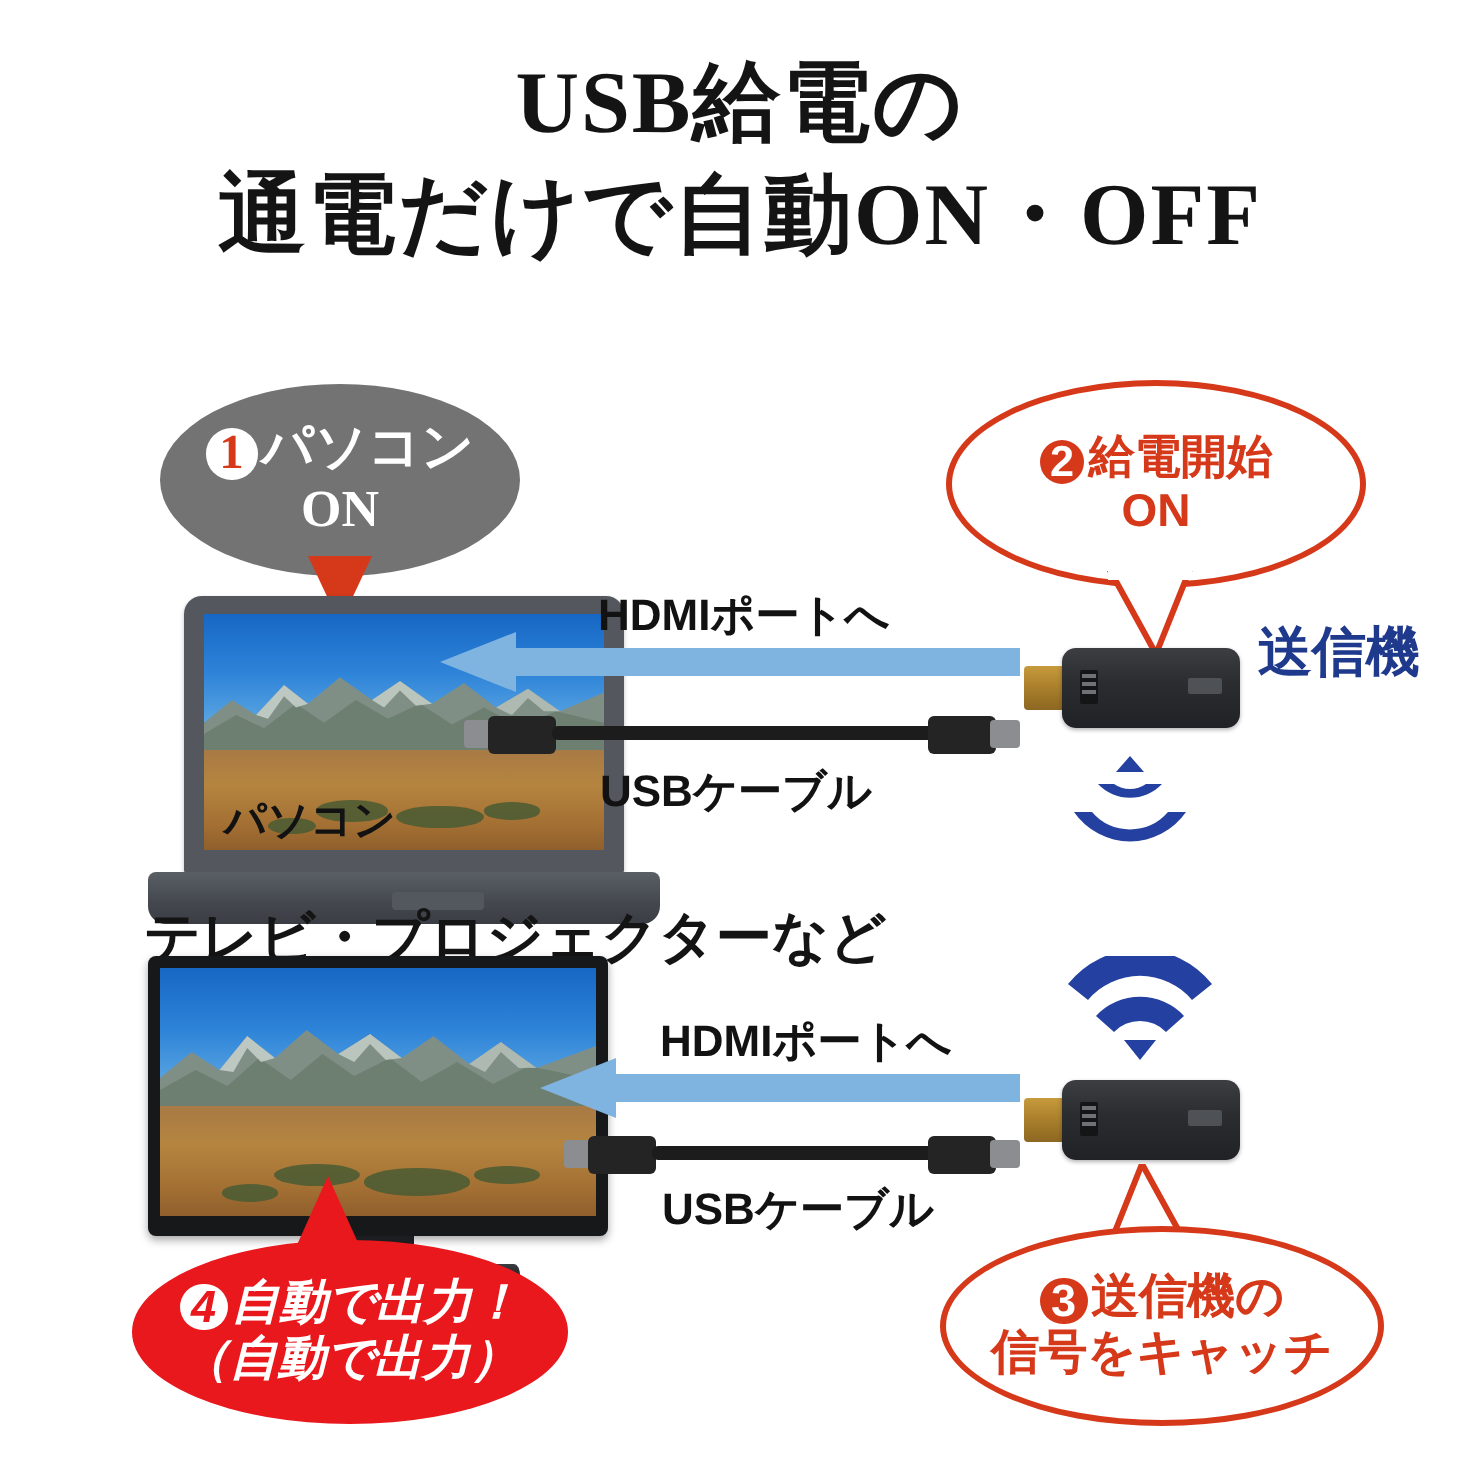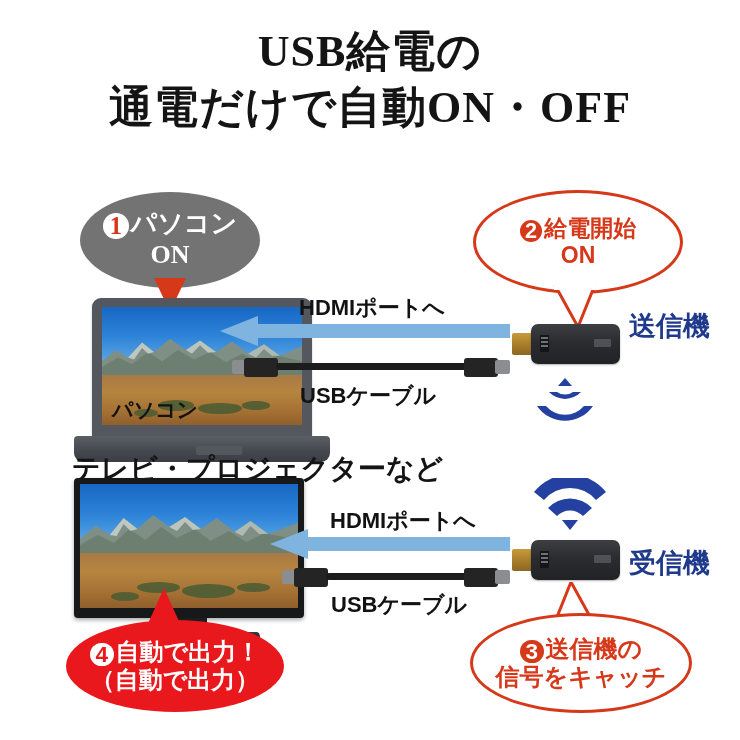--- a/index.html
+++ b/index.html
@@ -26,21 +26,21 @@
   .title .l2{display:block;font-size:44px;margin-top:4px;}
 
   
   .bubble{position:absolute;box-sizing:border-box;display:flex;
     align-items:center;justify-content:center;text-align:center;
     border-radius:50%;font-weight:700;line-height:1.18;}
   .bubble .txt{display:block;width:100%;}
   .bubble .ln{display:block;white-space:nowrap;}
 
   .bubble-filled-1{background:#737373;color:#ffffff;font-family:Liberation Serif, serif;}
-  .bubble-filled-4{background:#e8181c;color:#ffffff;}
+  .bubble-filled-4{background:#e8181c;color:#ffffff;font-style:italic;}
   .bubble-outline{background:#ffffff;color:#d6381a;border:3px solid #d6381a;}
 
   .num{
     display:inline-block;width:1.05em;height:1.05em;line-height:1.05em;
     border-radius:50%;text-align:center;font-size:0.94em;
     vertical-align:-2px;margin-right:2px;
   }
   .num-on-red{background:#ffffff;color:#d6381a;}
   .num-on-red4{background:#ffffff;color:#e8181c;}
   .num-on-white{background:#d6381a;color:#ffffff;}
@@ -259,21 +259,20 @@
   <div class="dongle" style="left:512px;top:540px;">
     <div class="dg-hdmi"></div>
     <div class="dg-body"></div>
     <div class="dg-led">
         <i></i>
         <i></i>
         <i></i>
       </div>
     <div class="dg-mark"></div>
   </div>
-  <div class="label-blue" style="left:629px;top:545px;font-size:27px;">受信機</div>
 
   <div class="tail tail-up-filled4" style="left:146px;top:588px;"></div>
   <div class="bubble bubble-filled-4" style="left:66px;top:620px;width:218px;height:92px;font-size:24px;">
     <span class="txt">
       <span class="ln"><span class="num num-on-red4">4</span><span>自動で出力！</span></span>
       <span class="ln">（自動で出力）</span>
     </span>
   </div>
 
   <svg class="tail" style="left:551px;top:582px;width:46px;height:42px;" viewBox="0 0 46 42">

